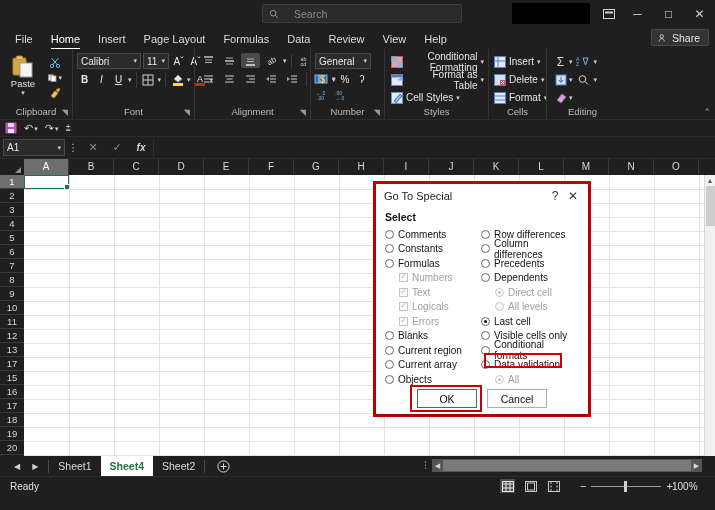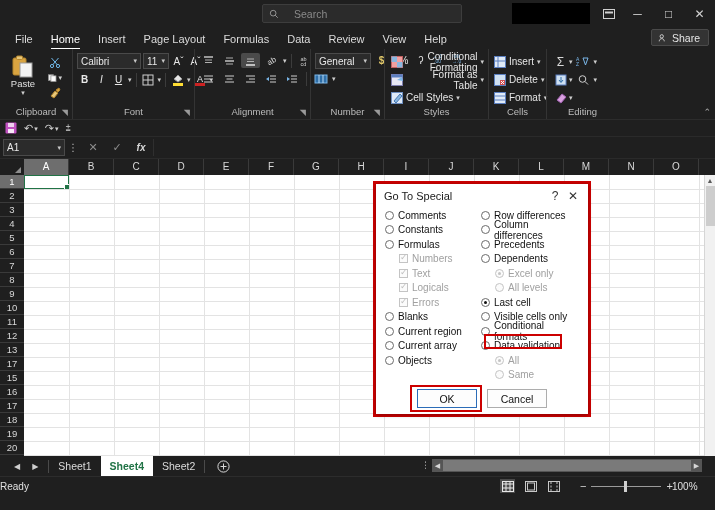--- a/index.html
+++ b/index.html
@@ -207,21 +207,21 @@
   }
   .hs-arw{ width:11px; text-align:center; font-size:7px; color:#d6d6d6; }
   .hs-thumb{ flex:1; height:11px; background:#7a7a7a; }
   .hdots{ position:absolute; left:421px; top:4px; color:#c0c0c0; font-size:9px;}
 
   
   .status{
     height:19px; background:#1f1f1f; display:flex; align-items:center;
     position:relative; border-top:1px solid #2c2c2c;
   }
-  .ready{ font-size:10px; color:#e0e0e0; padding-left:0; }
+  .ready{ font-size:10px; color:#e0e0e0; padding-left:10px; }
   .viewbtns{ position:absolute; left:500px; display:flex; gap:8px; align-items:center;}
   .vb{ width:15px; height:14px; display:flex; align-items:center; justify-content:center;}
   .vb.on{ background:#4a4a4a; }
   .zoomctl{ position:absolute; left:580px; display:flex; align-items:center; gap:5px;}
   .zsl{ width:70px; height:11px; position:relative; }
   .zsl .track{ position:absolute; top:5px; left:0; right:0; height:1px; background:#9a9a9a;}
   .zsl .thumb{ position:absolute; left:33px; top:0; width:3px; height:11px; background:#d0d0d0;}
   .zpct{ font-size:10px; color:#e0e0e0; position:absolute; left:672px; }
 
   
@@ -511,21 +511,21 @@
         <div class="caret">▾</div>
       </div>
     </div>
     <div class="grp-name">
       <span>Alignment</span>
       <span class="grp-launch">◥</span>
     </div>
   </div>
 
   <div class="grp numgrp">
-    <div class="grp-body" style="flex-direction:row; gap:3px;">
+    <div class="grp-body" style="flex-direction:column; gap:3px;">
       <div class="row">
         <div class="ctl numfmt">
           <span>General</span>
           <span class="dd">▾</span>
         </div>
       </div>
       <div class="row">
         <div class="btn" style="color:#e0c86a;font-weight:bold;">$</div>
         <div class="caret">▾</div>
         <div class="btn">%</div>
@@ -848,20 +848,21 @@
 
 <div class="dlg-annot"></div>
 
 <div class="dialog">
   <div class="dlg-title">
     <span class="t">Go To Special</span>
     <span class="dlg-help">?</span>
     <span class="dlg-close">✕</span>
   </div>
 
+  <div class="dlg-sub">Select</div>
 
   <div class="opts">
 
     <div class="col">
       <div class="opt">
         <span class="rb"></span>
         <span>Comments</span>
       </div>
       <div class="opt">
         <span class="rb"></span>
@@ -917,21 +918,21 @@
       <div class="opt">
         <span class="rb"></span>
         <span>Precedents</span>
       </div>
       <div class="opt">
         <span class="rb"></span>
         <span>Dependents</span>
       </div>
       <div class="opt ind">
         <span class="rb dis on"></span>
-        <span>Excel only</span>
+        <span>Direct cell</span>
       </div>
       <div class="opt ind">
         <span class="rb dis"></span>
         <span>All levels</span>
       </div>
       <div class="opt">
         <span class="rb on"></span>
         <span>Last cell</span>
       </div>
       <div class="opt">

